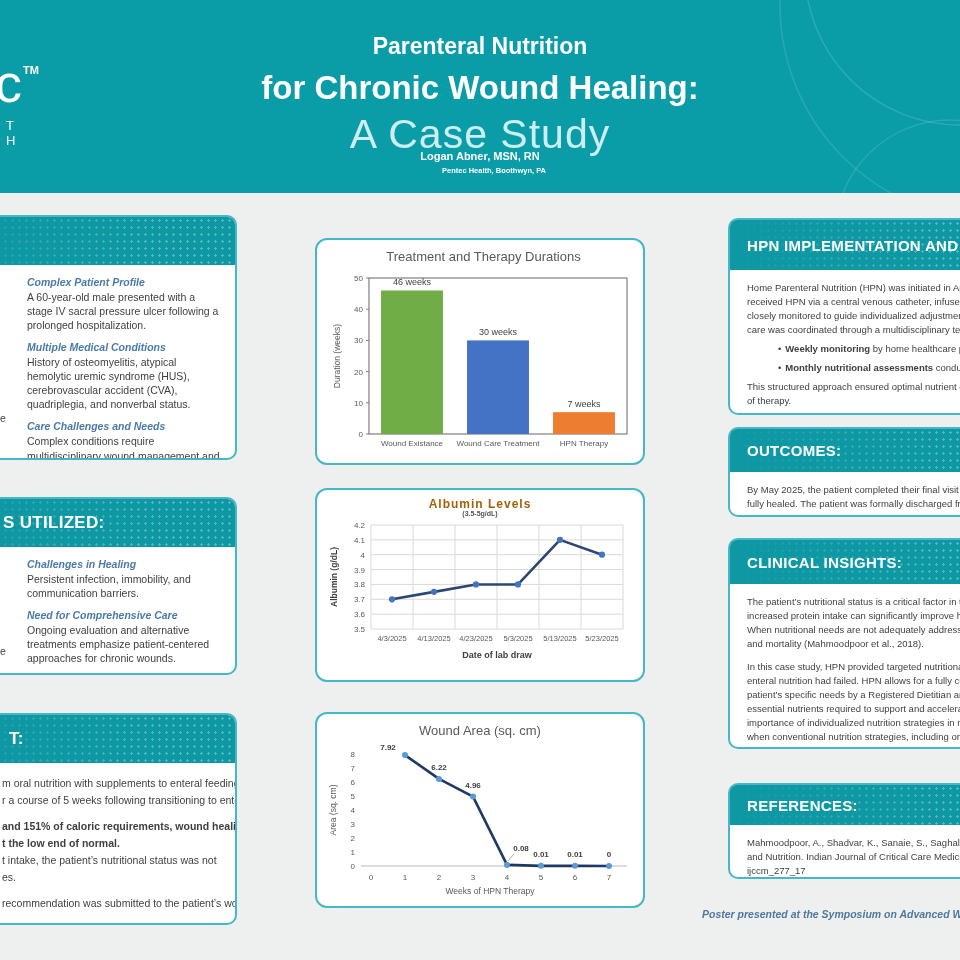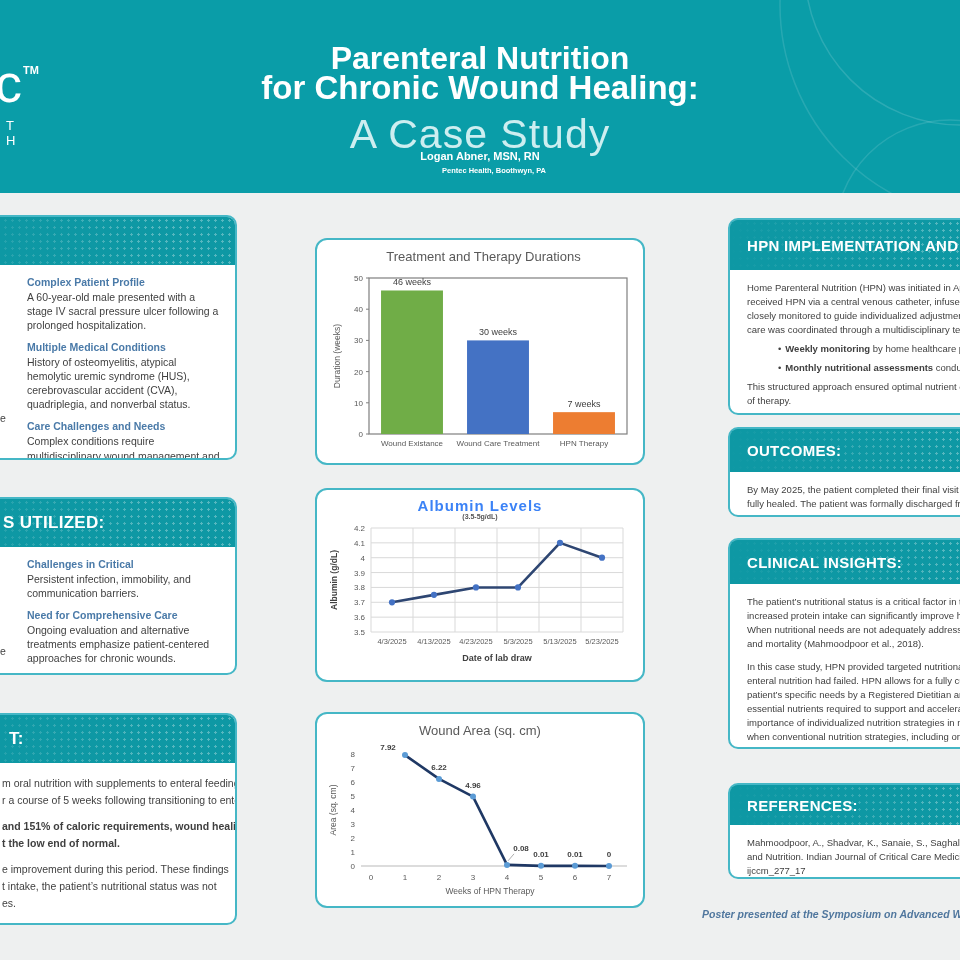--- a/index.html
+++ b/index.html
@@ -7,21 +7,21 @@
   .page { position:relative; width:960px; height:960px; background:#eef0f0; overflow:hidden; }
 
   
   .band { position:absolute; left:0; top:0; width:960px; height:193px; background:#0a9da8; }
   .band-arcs { position:absolute; right:0; top:0; }
   .logo { position:absolute; left:-36px; top:52px; color:#ffffff; }
   .logo-main { font-size:54px; font-weight:400; letter-spacing:1px; }
   .logo-tm { font-size:11px; vertical-align:28px; font-weight:700; }
   .logo-sub { position:absolute; left:42px; top:66px; font-size:13px; letter-spacing:30px; font-weight:400; }
   .titles { position:absolute; left:0; top:0; width:960px; text-align:center; color:#ffffff; }
-  .t1 { position:absolute; width:100%; top:40px; font-size:32px; font-weight:700; }
+  .t1 { position:absolute; width:100%; top:33px; font-size:23px; font-weight:700; }
   .t2 { position:absolute; width:100%; top:69px; font-size:33px; font-weight:700;text-align:center; }
   .t3 { position:absolute; width:100%; top:111px; font-size:41px; font-weight:300; color:#cdeef0; letter-spacing:1px; }
   .author { position:absolute; width:100%; top:150px; font-size:11px; font-weight:700; }
   .affil { position:absolute; width:100%; top:166px; font-size:7.5px; font-weight:700;padding-left:28px; }
 
   
   .card { position:absolute; background:#ffffff; border:2px solid #45b7c6; border-radius:10px; overflow:hidden; }
   .card-header { background:
       linear-gradient(90deg, #0e98a4 0%, rgba(14,152,164,0) 72%),
       radial-gradient(circle, rgba(255,255,255,0.30) 1px, rgba(255,255,255,0) 1.4px);
@@ -31,35 +31,35 @@
   
   .lcard { left:-70px; width:307px; }
   #lcard1 { top:215px; height:245px; }
   #lcard2 { top:497px; height:178px; }
   #lcard3 { top:713px; height:212px; }
   .lcard .card-header { height:48px; font-size:17px; letter-spacing:0.3px; }
   #lcard2 .card-header span { padding-left:71px; }
   #lcard3 .card-header span { padding-left:77px; }
   .lbody { padding:11px 14px 0 95px; }
   .sec { margin-bottom:9px; }
-  .sec-h { color:#4a7aa8; font-weight:700; font-size:10.5px; margin-bottom:2px; }
+  .sec-h { color:#4a7aa8; font-weight:700; font-size:10.5px; margin-bottom:2px;font-style:italic; }
   .sec-p { color:#3f3f3f; font-size:10.5px; line-height:1.34; }
   .lbody3 { padding:12px 10px 0 70px; color:#3f3f3f; font-size:10.5px; }
   .l3line { line-height:17px; white-space:nowrap; }
   .l3bold { font-weight:700; }
   .pgap { margin-top:9px; }
   .edge-frag { position:absolute; left:0; font-size:10.5px; color:#3f3f3f; }
 
   
   .ccard { left:315px; width:330px; border-radius:12px; text-align:center; }
   #ccard1 { top:238px; height:227px;padding-left:7px; }
   #ccard2 { top:488px; height:194px; }
   #ccard3 { top:712px; height:196px; }
   .chart-title { font-size:13px; color:#595959; margin-top:9px; }
-  .chart-title-b { font-size:15px; color:#3b82f6; font-weight:700; letter-spacing:1px; margin-top:7px; }
+  .chart-title-b { font-size:12px; color:#a16207; font-weight:700; letter-spacing:1px; margin-top:7px; }
   .chart-sub { font-size:7px; color:#555555; font-weight:700; margin-top:-1px; }
   svg { font-family:"Liberation Sans", sans-serif; display:block; margin:0 auto; }
 
   
   .rcard { left:728px; width:300px; }
   #rcard1 { top:218px; height:197px; }
   #rcard2 { top:427px; height:90px; }
   #rcard3 { top:538px; height:211px; }
   #rcard4 { top:783px; height:96px; }
   .rcard .card-header { font-size:15px; letter-spacing:0.3px; padding-left:17px; }
@@ -119,41 +119,40 @@
     </div>
   </div>
   <span class="edge-frag" style="top:412px;">e</span>
 
   <div class="card lcard" id="lcard2">
     <div class="card-header">
         <span>S UTILIZED:</span>
       </div>
     <div class="lbody">
       <div class="sec">
-        <div class="sec-h">Challenges in Critical</div>
+        <div class="sec-h">Challenges in Healing</div>
         <div class="sec-p">Persistent infection, immobility, and communication barriers.</div>
       </div>
       <div class="sec">
         <div class="sec-h">Need for Comprehensive Care</div>
         <div class="sec-p">Ongoing evaluation and alternative treatments emphasize patient-centered approaches for chronic wounds.</div>
       </div>
     </div>
   </div>
   <span class="edge-frag" style="top:645px;">e</span>
 
   <div class="card lcard" id="lcard3">
     <div class="card-header">
         <span>T:</span>
       </div>
     <div class="lbody3">
       <div class="l3line">m oral nutrition with supplements to enteral feeding</div>
       <div class="l3line">r a course of 5 weeks following transitioning to enteral</div>
       <div class="l3line l3bold pgap">and 151% of caloric requirements, wound healing</div>
       <div class="l3line l3bold">t the low end of normal.</div>
-      <div class="l3line pgap">e improvement during this period. These findings</div>
       <div class="l3line">t intake, the patient’s nutritional status was not</div>
       <div class="l3line">es.</div>
       <div class="l3line pgap">recommendation was submitted to the patient’s wound</div>
 
     </div>
   </div>
 
   <div class="card ccard" id="ccard1">
     <div class="chart-title">Treatment and Therapy Durations</div>
     <svg id="bar-svg" width="310" height="196">

